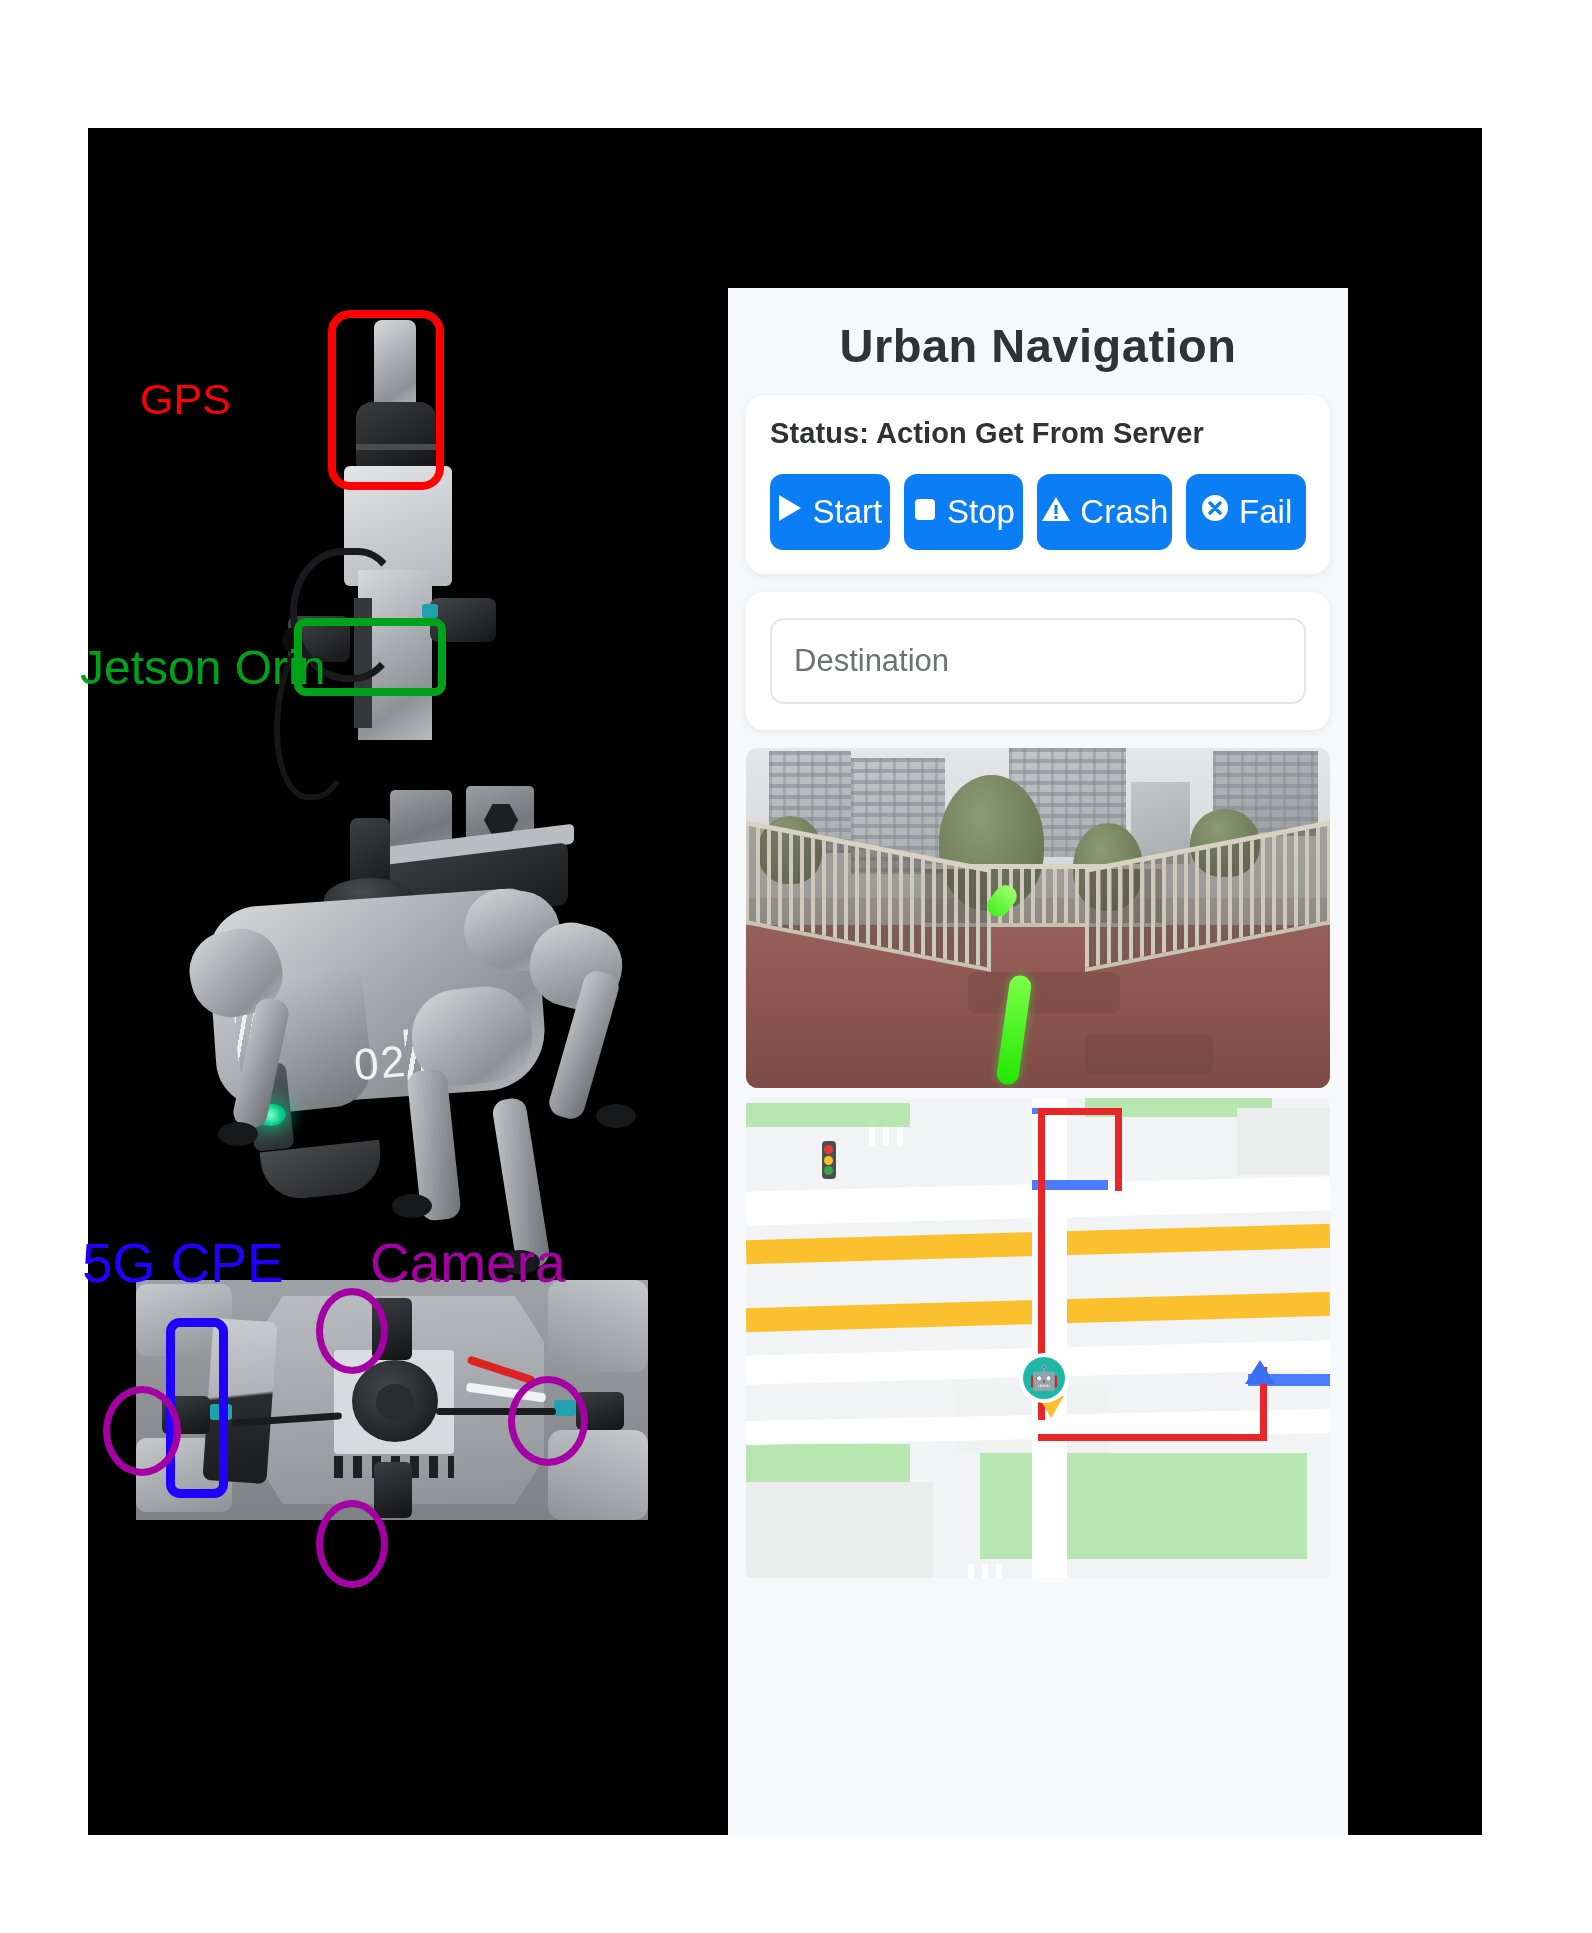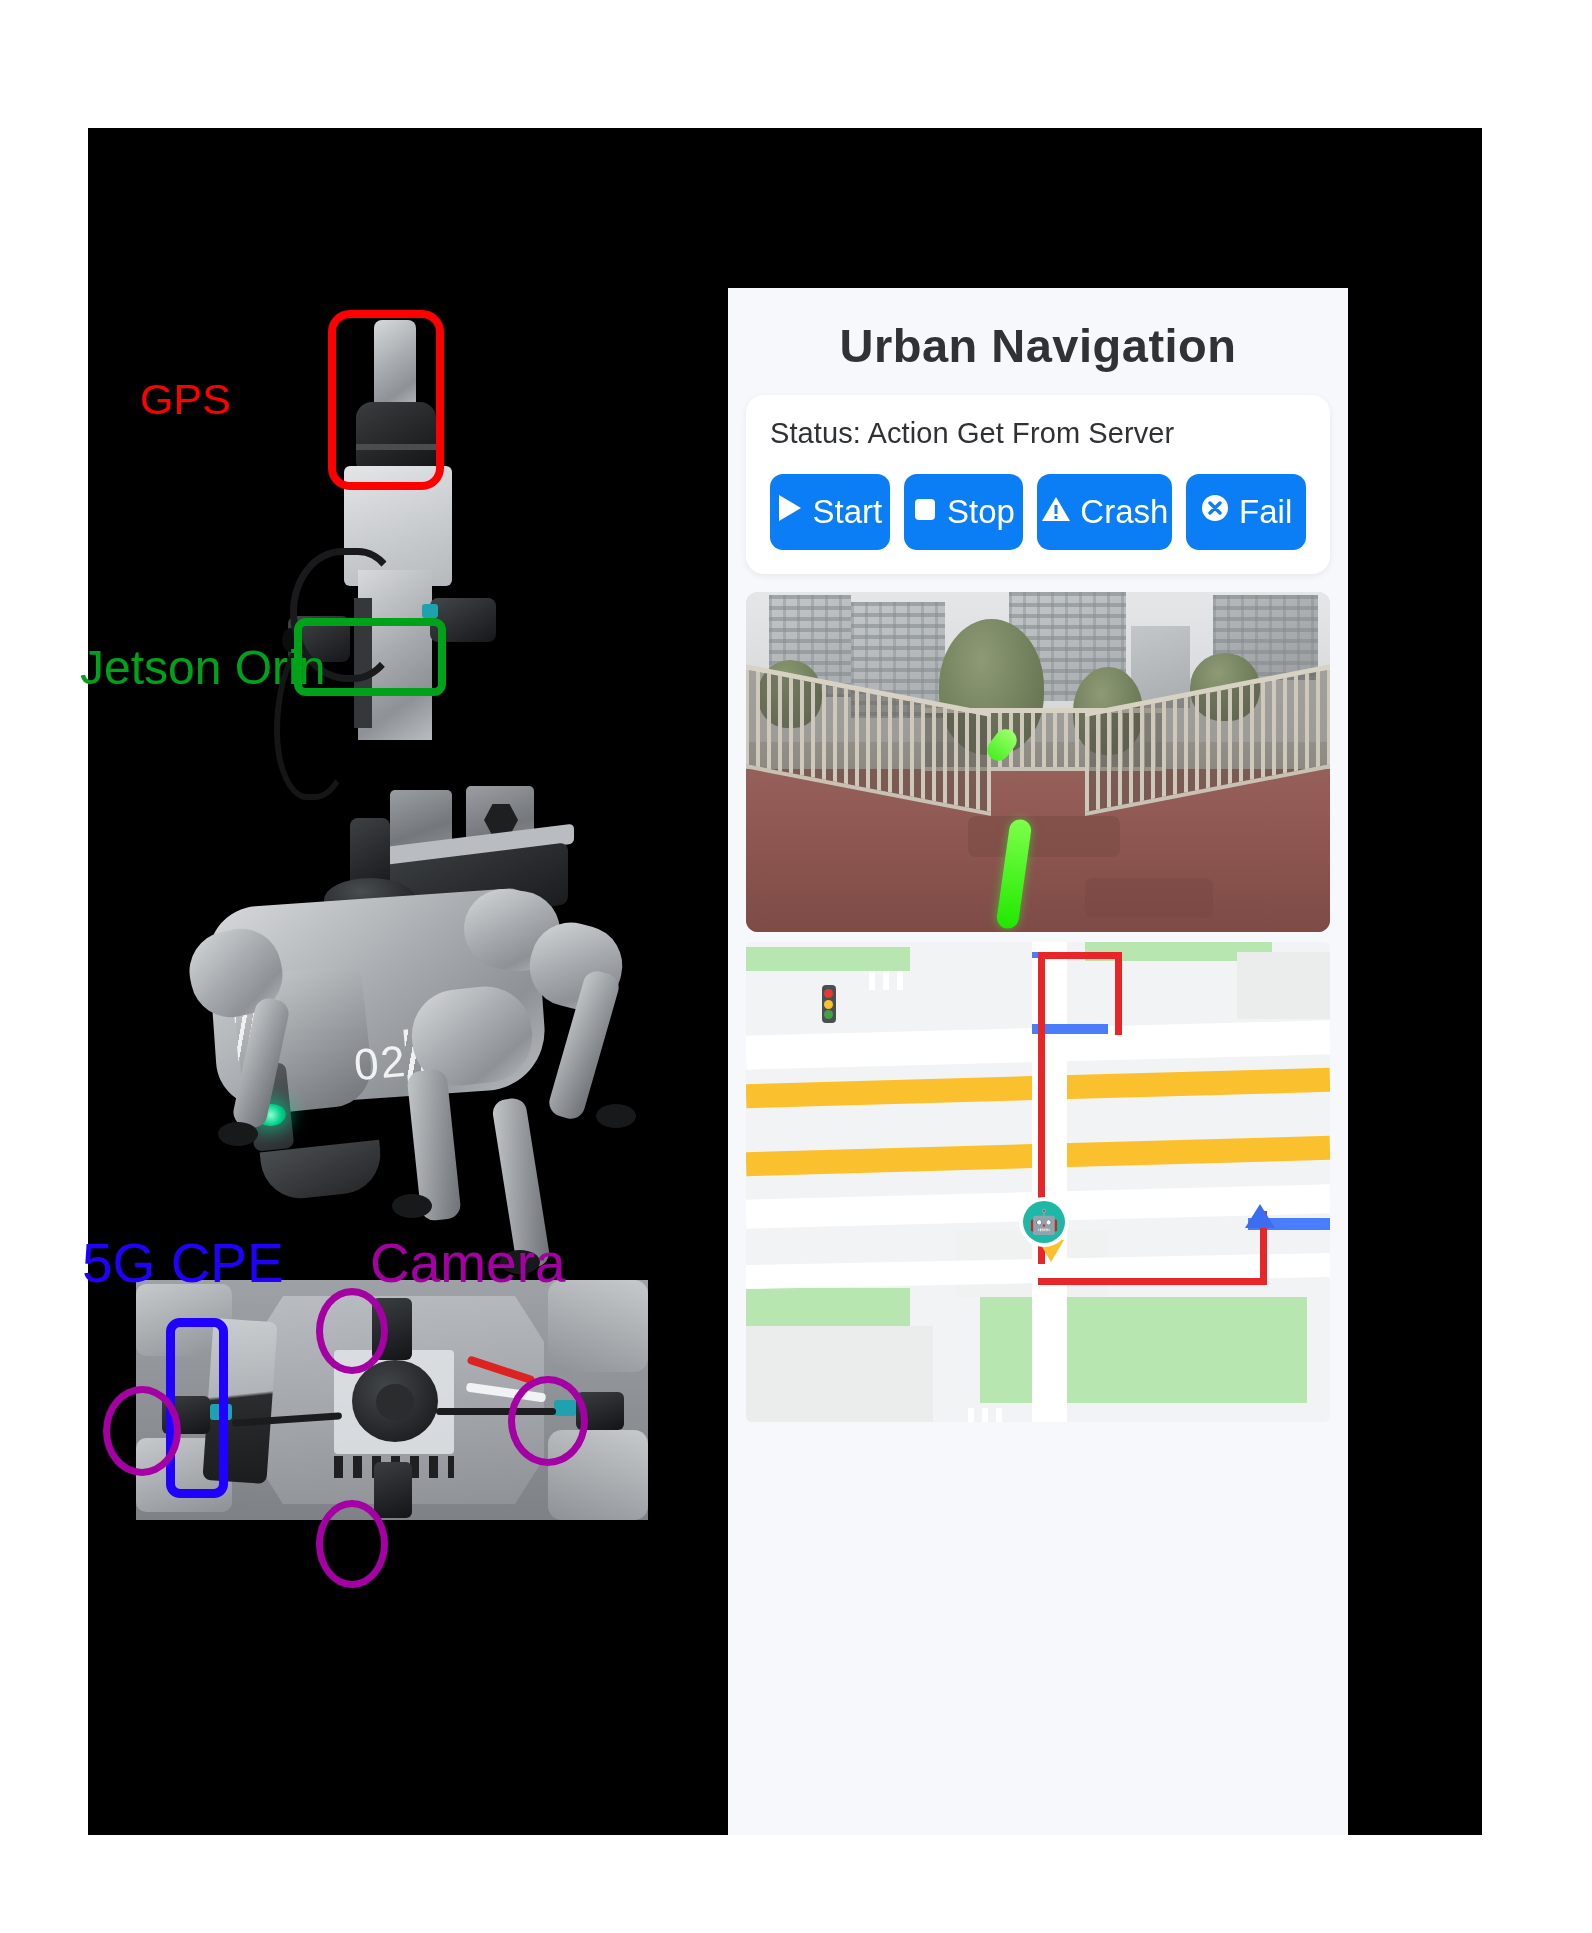--- a/index.html
+++ b/index.html
@@ -119,21 +119,21 @@
   #d-joint-bl{left:0px;top:158px;width:96px;height:74px;background:linear-gradient(160deg,#c6cacd,#8e9296);border-radius:10px;}
   #d-joint-tr{left:412px;top:0px;width:100px;height:92px;background:linear-gradient(200deg,#c6cacd,#8e9296);border-radius:14px;}
   #d-joint-br{left:412px;top:150px;width:100px;height:90px;background:linear-gradient(200deg,#c6cacd,#8e9296);border-radius:14px;}
 
   
   #app{position:absolute;left:640px;top:160px;width:620px;height:1547px;background:#f6f8fb;overflow:hidden;}
   #app-title{margin:0;padding:30px 0 22px;text-align:center;font-size:47px;font-weight:bold;color:#303336;letter-spacing:.5px;}
 
   .card{margin:0 18px 18px;background:#ffffff;border-radius:18px;box-shadow:0 2px 7px rgba(0,0,0,.07);padding:22px 24px 24px;}
 
-  .status-line{font-size:29px;color:#2f3134;margin-bottom:18px;letter-spacing:.1px;}
+  .status-line{font-size:29px;color:#2f3134;margin-bottom:18px;letter-spacing:.1px;font-weight:bold;}
   .gps-line{font-size:29px;color:#2f3134;display:flex;align-items:center;flex-wrap:nowrap;white-space:nowrap;}
   .redact{display:inline-block;background:#000;border-radius:1px;height:30px;vertical-align:-5px;}
   #red-lng{width:122px;}
   #red-lat{width:108px;}
   #red-yaw{width:50px;}
 
   .btn-row{display:flex;gap:14px;margin-top:24px;}
   .btn{flex:1;display:flex;align-items:center;justify-content:center;gap:9px;
        background:#0b7df5;color:#fff;border:none;border-radius:13px;height:76px;
        font-size:33px;font-family:"Liberation Sans",sans-serif;cursor:pointer;padding:0 4px;}
@@ -359,20 +359,23 @@
               <circle cx="15" cy="15" r="13" fill="#fff"></circle>
               <path d="M10 10 L20 20 M20 10 L10 20" stroke="#0b7df5" stroke-width="3.4" stroke-linecap="round"></path>
             </svg>
           </span>
           <span>Fail</span>
         </button>
 
       </div>
     </div>
 
+    <div class="card dest-card">
+      <input class="dest-input" type="text" placeholder="Destination" style="">
+    </div>
 
     <div id="cam-feed">
       <div class="sky"></div>
       <div class="bldg" id="b1"></div>
       <div class="bldg" id="b2"></div>
       <div class="bldg" id="b3"></div>
       <div class="bldg" id="b4"></div>
       <div class="bldg" id="b5"></div>
       <div class="bwin" style="left:4%;top:1%;width:14%;height:30%"></div>
       <div class="bwin" style="left:18%;top:3%;width:16%;height:34%"></div>

